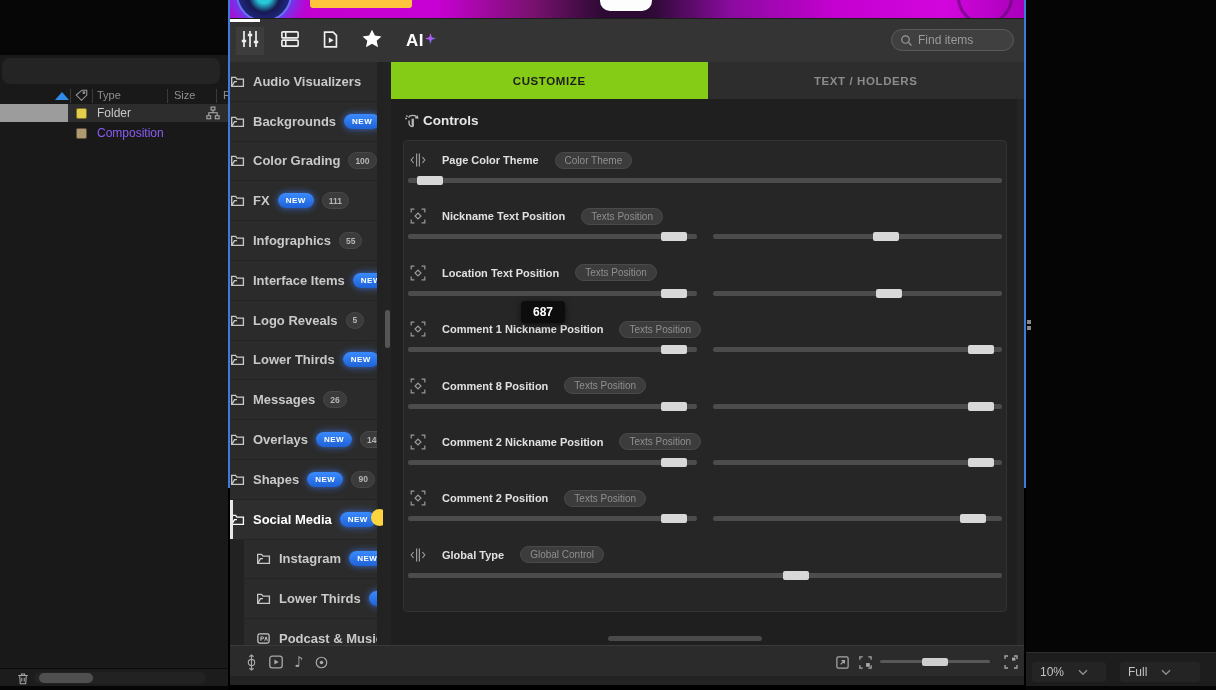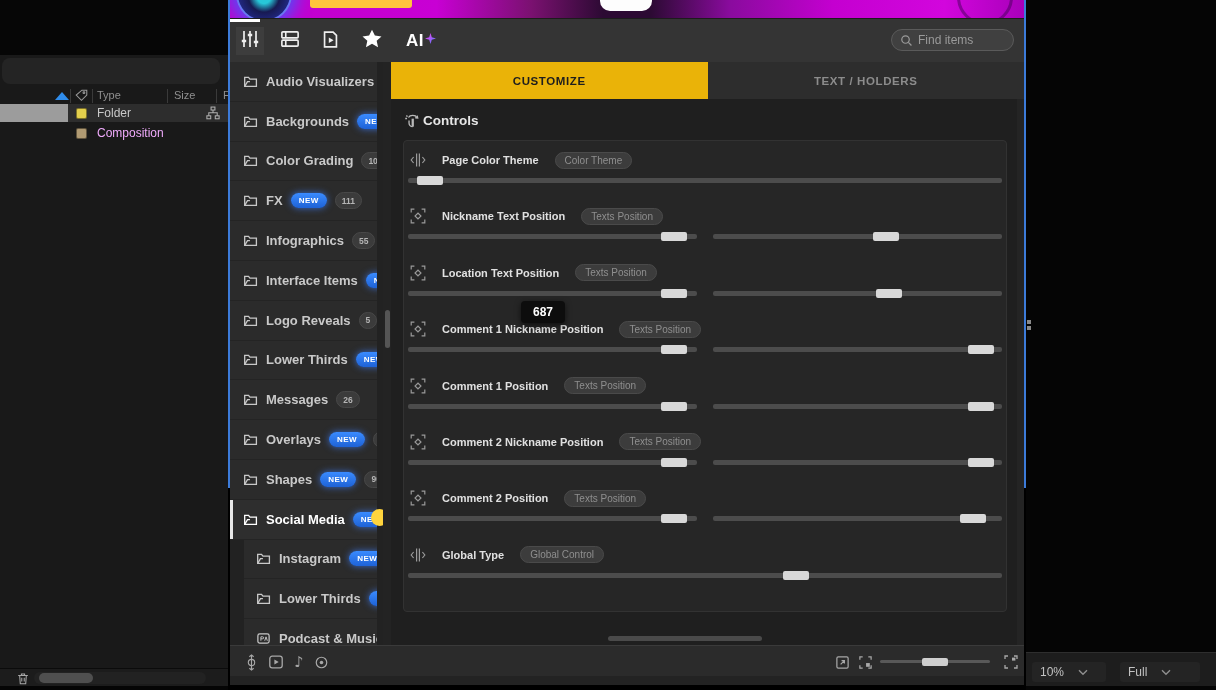--- a/index.html
+++ b/index.html
@@ -16,21 +16,21 @@
   .sort-tri { position:absolute; left:55px; top:4px; width:0; height:0;
     border-left:7px solid transparent; border-right:7px solid transparent; border-bottom:8px solid #2f8ceb; }
   .tag-ic { position:absolute; left:75px; top:1px; color:#9a9a9a; }
   .col-type { position:absolute; left:97px; top:1px; } .col-size { position:absolute; left:174px; top:1px; }
   .col-f { position:absolute; left:223px; top:1px; }
   .proj-rows { position:absolute; left:0; top:49px; width:228px; }
   .proj-row { position:relative; height:18px; margin-bottom:2px; }
   .proj-row.sel .rowfill { position:absolute; left:68px; top:0; right:0; height:18px; background:#2d2d2d; }
   .name-strip { position:absolute; left:0; top:0; width:68px; height:18px; background:#9c9c9c; }
   .swatch { position:absolute; left:76px; top:3.5px; width:11px; height:11px; border-radius:2px; border:1px solid rgba(0,0,0,.45); }
-  .proj-type { position:absolute; left:97px; top:2px; font-size:12px; color:#f0abfc; }
+  .proj-type { position:absolute; left:97px; top:2px; font-size:12px; color:#8b5cf6; }
   .hier-ic { position:absolute; left:206px; top:1.5px; color:#b0b0b0; }
   .proj-foot { position:absolute; left:0; top:668px; width:228px; height:18px; background:#1c1c1c; border-top:1px solid #0b0b0b; }
   .trash { position:absolute; left:16px; top:1.5px; color:#a8a8a8; }
   .proj-hscroll { position:absolute; left:34px; top:3px; width:172px; height:12px; background:#222; border-radius:6px; }
   .proj-hthumb { position:absolute; left:5px; top:1px; width:54px; height:10px; background:#4f4f4f; border-radius:5px; }
   .ae-left-bottom { position:absolute; left:0; top:686px; width:228px; height:4px; background:#050505; }
 
   
   .plugin { position:absolute; left:228px; top:0; width:798px; height:488px;
     border-left:2px solid #3c7bd9; border-right:2px solid #3c7bd9; border-bottom:3px solid #3c7bd9;
@@ -59,42 +59,42 @@
     border:1px solid #5a5a5a; border-radius:12px; display:flex; align-items:center; padding:0 8px; gap:5px; }
   .searchbox input { background:transparent; border:none; outline:none; color:#cfcfcf; font-size:12px; width:85px;
     font-family:"Liberation Sans",sans-serif; }
   .searchbox input::placeholder { color:#9a9a9a; }
   .search-ic { color:#9a9a9a; flex:none; display:flex; }
 
   
   .plug-body { position:absolute; left:0; top:62px; width:794px; height:583px; display:flex; }
   .sidebar { position:relative; width:161px; height:583px; background:#222; overflow:hidden; flex:none; }
   .side-list { position:absolute; left:0; top:0; width:153px; height:583px; overflow:hidden; }
-  .side-item { position:relative; height:39.8px; display:flex; align-items:center; gap:8px; padding-left:13px;
+  .side-item { position:relative; height:39.8px; display:flex; align-items:center; gap:8px; 
     background:#2b2b2b; border-bottom:1px solid #242424; color:#c9c9c9; font-size:13px; font-weight:bold;
     white-space:nowrap; overflow:hidden; cursor:pointer; width:147px; }
   .side-item.indent { margin-left:14px; width:133px; padding-left:12px; }
   .side-item.selected { color:#fff; background:#2e2e2e; }
   .sel-bar { position:absolute; left:0; top:0; width:3px; height:100%; background:#e8e8e8; }
   .side-item .ic { display:flex; flex:none; color:currentColor; }
   .side-label { flex:none; }
   .badge-new { flex:none; background:linear-gradient(180deg,#3a8bff,#1e62d6); color:#fff; font-size:8px; font-weight:bold;
     letter-spacing:.5px; padding:3px 8px; border-radius:9px; box-shadow:0 0 7px rgba(64,128,255,.75); }
   .badge-count { flex:none; background:#3b3b3b; border:1px solid #484848; color:#b5b5b5; font-size:8.5px; font-weight:bold;
     padding:2.5px 6px; border-radius:9px; }
   .badge-yellow-wrap { position:absolute; left:141px; top:447px; width:12px; height:18px; overflow:hidden; }
   .badge-yellow { display:block; width:17px; height:17px; border-radius:50%; background:#ffd43d; }
   .side-scroll { position:absolute; right:0; top:0; width:8px; height:583px; background:#232323; }
   .side-thumb { position:absolute; left:1.5px; top:248px; width:5px; height:38px; background:#555; border-radius:3px; }
 
   .content { position:relative; flex:1; background:#1f1f1f; overflow:hidden; }
   .tabs { position:absolute; left:0; top:0; width:100%; height:37px; display:flex; }
   .tab { flex:1; display:flex; align-items:center; justify-content:center; font-size:11.5px; font-weight:bold;
     letter-spacing:.6px; background:#2d2d2d; color:#8c8c8c; cursor:pointer; }
-  .tab.active { background:#eab308; color:#1e1e1e; }
+  .tab.active { background:#84cc16; color:#1e1e1e; }
   .controls-header { position:absolute; left:13px; top:50px; display:flex; align-items:center; gap:0;
     color:#e6e6e6; font-size:13.5px; font-weight:bold; }
   .controls-header .ic { color:#b9b9b9; display:flex; }
   .card { position:absolute; left:12px; top:78px; width:604px; height:472px; background:#262626;
     border:1px solid #323232; border-radius:4px; padding:4px 4px 0 4px; overflow:hidden; }
   .ctrl-row { height:52.4px; }
   .ctrl-head { display:flex; align-items:center; gap:16px; height:22px; margin-top:4px; padding-left:2px; }
   .ctrl-head .ic { color:#9a9a9a; display:flex; flex:none; }
   .ctrl-label { color:#e0e0e0; font-size:11px; font-weight:bold; white-space:nowrap; }
   .ctrl-badge { background:#3c3c3c; border:1px solid #4a4a4a; color:#8f8f8f; font-size:10px;
@@ -516,21 +516,21 @@
               </div>
             </div>
             <div class="ctrl-row">
               <div class="ctrl-head">
                 <span class="ic">
                   <svg width="16" height="16" viewBox="0 0 16 16" fill="none" stroke="currentColor" stroke-width="1.2">
                     <path d="M1.2 4.4V1.2h3.2M11.6 1.2h3.2v3.2M14.8 11.6v3.2h-3.2M4.4 14.8H1.2v-3.2"></path>
                     <rect x="5.9" y="5.9" width="4.2" height="4.2" transform="rotate(45 8 8)"></rect>
                   </svg>
                 </span>
-                <span class="ctrl-label">Comment 1 Position</span>
+                <span class="ctrl-label">Comment 8 Position</span>
                 <span class="ctrl-badge">Texts Position</span>
               </div>
               <div class="ctrl-sliders">
                 <div class="track half">
                   <div class="thumb" style="left: calc(96% - 24.96px);"></div>
                 </div>
                 <div class="track half">
                   <div class="thumb" style="left: calc(97% - 25.22px);"></div>
                 </div>
               </div>

